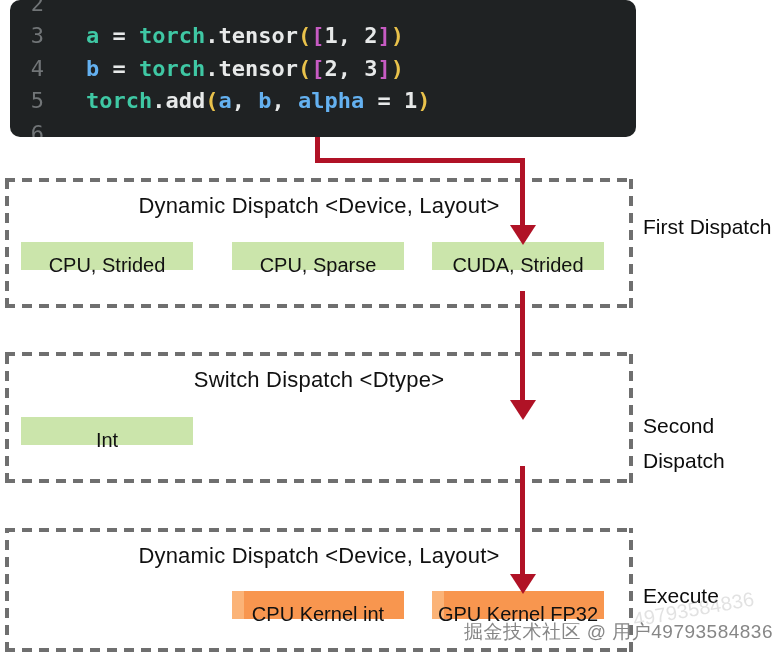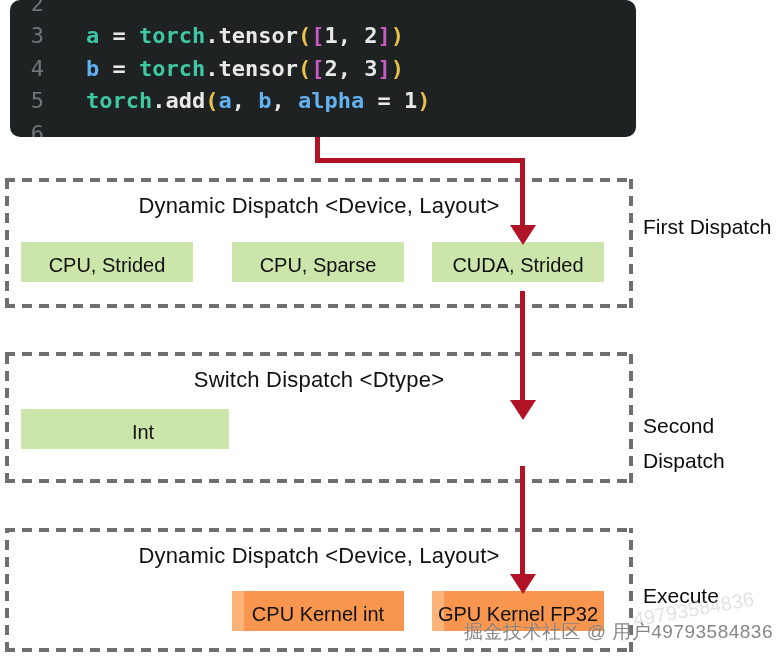--- a/index.html
+++ b/index.html
@@ -39,26 +39,26 @@
     background-repeat:no-repeat;
   }
   #stage-1{top:178px;height:130px;}
   #stage-2{top:352px;height:131px;}
   #stage-3{top:528px;height:124px;}
   .stage-title{
     position:absolute;top:15px;left:0;width:100%;text-align:center;
     font-size:22px;font-weight:normal;letter-spacing:0.2px;
   }
   .chip{
-    position:absolute;width:172px;height:40px;text-align:center;
+    position:absolute;width:172px;height:28px;text-align:center;
     font-size:20px;line-height:46px;color:#111;
   }
   .chip.c1{left:16px;} .chip.c2{left:227px;} .chip.c3{left:427px;}
   #stage-1 .chip{top:64px;background:#cbe5ab;}
-  #stage-2 .chip{top:57px;background:#cbe5ab;padding-left:36px;}
+  #stage-2 .chip{top:65px;background:#cbe5ab;}
   #stage-3 .chip{top:63px;background:linear-gradient(90deg,#fbb377 0 12px,#f8964f 12px);}
 
   
   .side-label{
     position:absolute;left:643px;width:138px;
     font-size:21px;line-height:35px;color:#0c0c0c;
   }
   #side-1{top:209px;} #side-2{top:408px;} #side-3{top:578px;}
 
   

